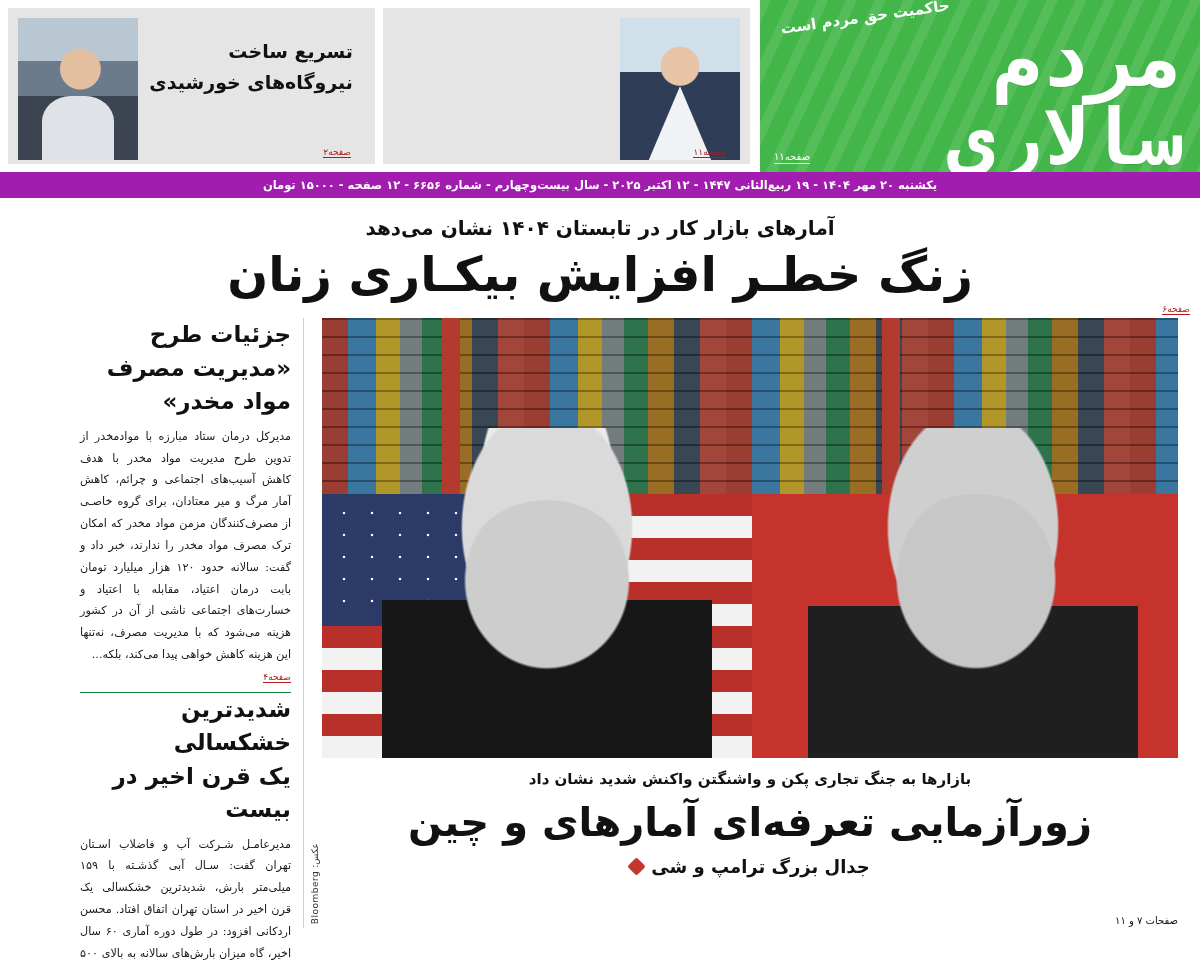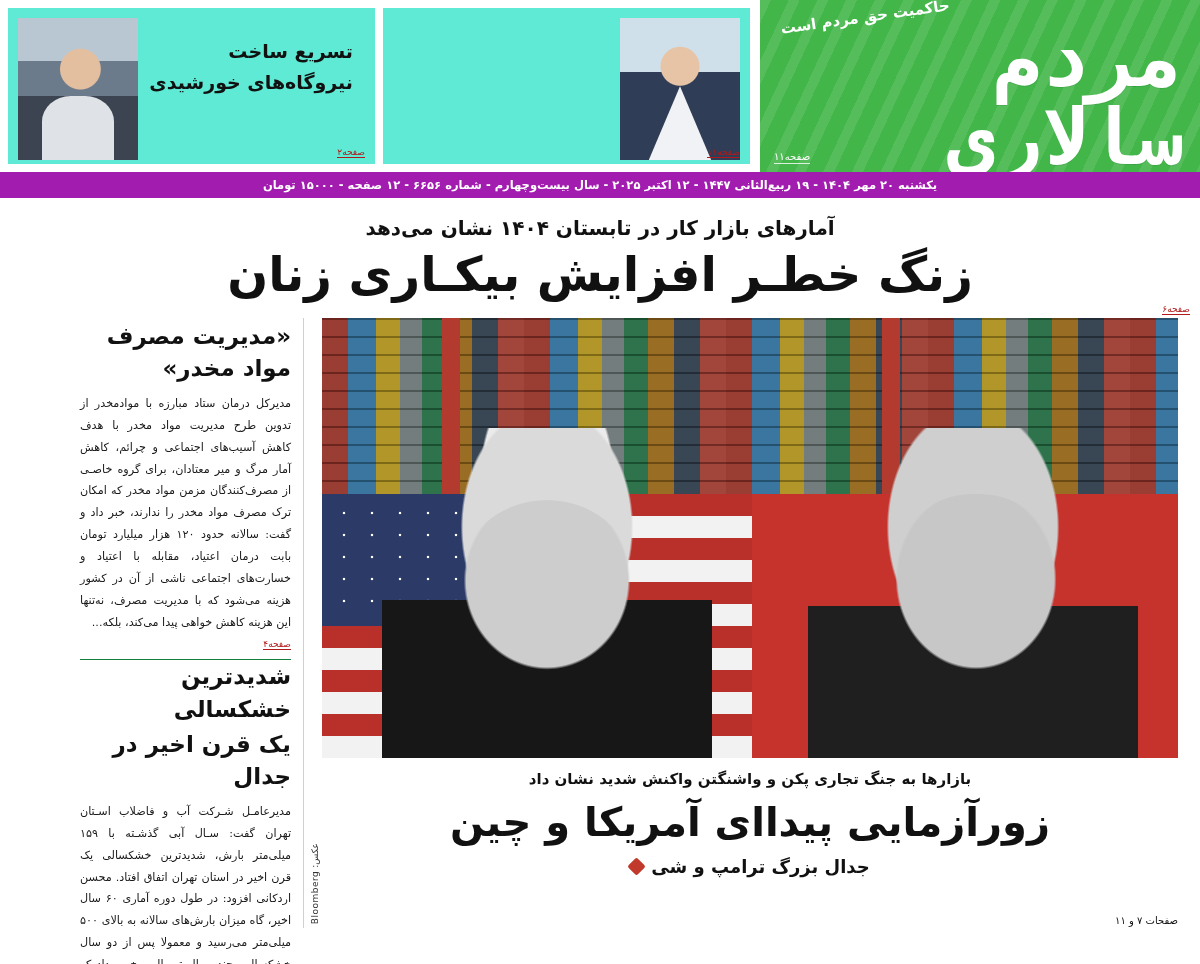--- a/index.html
+++ b/index.html
@@ -71,21 +71,21 @@
   .top-brief {
     flex: 1 1 0;
     display: flex;
     flex-direction: row;
     gap: 8px;
     padding: 8px 10px 8px 8px;
     align-items: stretch;
   }
   .brief-card {
     flex: 1 1 0;
-    background: #5eead4;
+    background: #e5e5e5;
     display: flex;
     flex-direction: row;
     position: relative;
     padding: 10px;
     min-width: 0;
   }
   .brief-photo {
     width: 120px;
     height: 142px;
     flex: 0 0 120px;
@@ -97,21 +97,21 @@
     flex: 1 1 auto;
     padding: 18px 12px 0 6px;
     text-align: right;
     color: #111;
     font-size: 19px;
     line-height: 1.65;
     font-weight: bold;
   }
   .brief-page {
     position: absolute;
-    right: 10px;
+    right: 24px;
     bottom: 6px;
     font-size: 9px;
     color: #b11a1a;
     border-bottom: 1px solid #b11a1a;
   }
 
   
   .face-a {
     position: absolute; inset: 0;
     background:
@@ -419,40 +419,41 @@
       <div class="crane"></div>
       <div class="crane crane2"></div>
       <div class="flag-us"></div>
       <div class="flag-cn"></div>
       <div class="star">★</div>
       <div class="portrait left"></div>
       <div class="portrait right"></div>
     </div>
 
     <div class="lead-caption">بازارها به جنگ تجاری پکن و واشنگتن واکنش شدید نشان داد</div>
-    <div class="lead-title">زورآزمایی پیدا‌ای آمریکا و چین</div>
+    <div class="lead-title">زورآزمایی تعرفه‌ای آمارهای و چین</div>
     <div class="lead-sub">
       <span>جدال بزرگ ترامپ و شی</span>
       <span class="rhombus"></span>
     </div>
     <div class="lead-pages">صفحات ۷ و ۱۱</div>
     <div class="credit">عکس: Bloomberg</div>
   </div>
 
   <div class="col-right">
 
     <div class="story">
+      <h2>جزئیات طرح</h2>
       <h2 class="second-line">«مدیریت مصرف مواد مخدر»</h2>
       <p>مدیرکل درمان ستاد مبارزه با موادمخدر از تدوین طرح مدیریت مواد مخدر با هدف کاهش آسیب‌های اجتماعی و چرائم، کاهش آمار مرگ و میر معتادان، برای گروه خاصـی از مصرف‌کنندگان مزمن مواد مخدر که امکان ترک مصرف مواد مخدر را ندارند، خبر داد و گفت: سالانه حدود ۱۲۰ هزار میلیارد تومان بابت درمان اعتیاد، مقابله با اعتیاد و خسارت‌های اجتماعی ناشی از آن در کشور هزینه می‌شود که با مدیریت مصرف، نه‌تنها این هزینه کاهش خواهی پیدا می‌کند، بلکه...</p>
       <small class="pageref"><span>صفحه۴</span></small>
     </div>
 
     <div class="story">
       <h2>شدیدترین خشکسالی</h2>
-      <h2 class="second-line">یک قرن اخیر در جدال</h2>
+      <h2 class="second-line">یک قرن اخیر در بیست</h2>
       <p>مدیرعامـل شـرکت آب و فاضلاب اسـتان تهران گفت: سـال آبی گذشـته با ۱۵۹ میلی‌متر بارش، شدیدترین خشکسالی یک قرن اخیر در استان تهران اتفاق افتاد. محسن اردکانی افزود: در طول دوره آماری ۶۰ سال اخیر، گاه میزان بارش‌های سالانه به بالای ۵۰۰ میلی‌متر می‌رسید و معمولا پس از دو سال خشکسالی، چند سـال ترسالی رخ می‌داد که پیامدهای خشکسالی‌ها را جبران می‌کرد، اما در پنج سال اخیر میانگین بارندگی‌های استان تهران کمتر از...</p>
       <small class="pageref"><span>صفحه۸</span></small>
     </div>
 
     <div class="story">
       <h2>تغییر نگاه خاورمیانه</h2>
 
     </div>
 
   </div>

